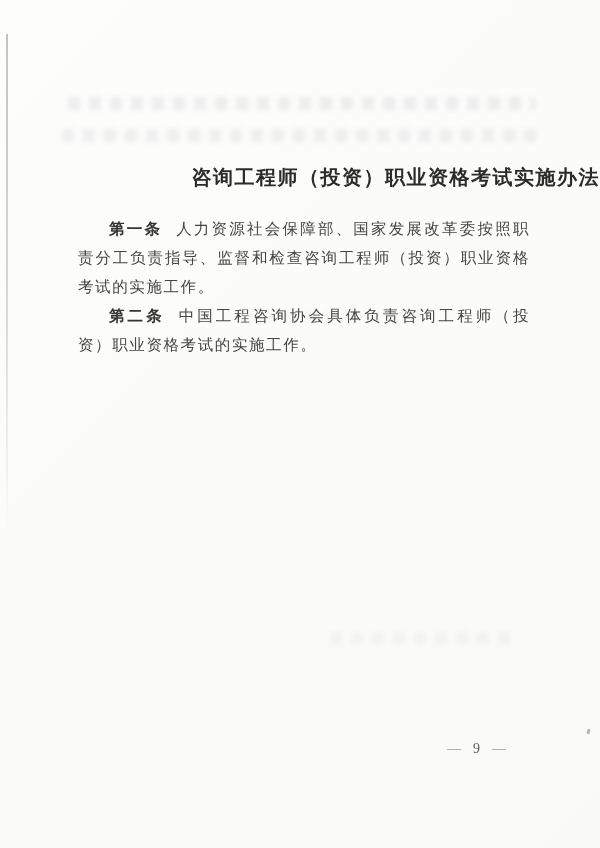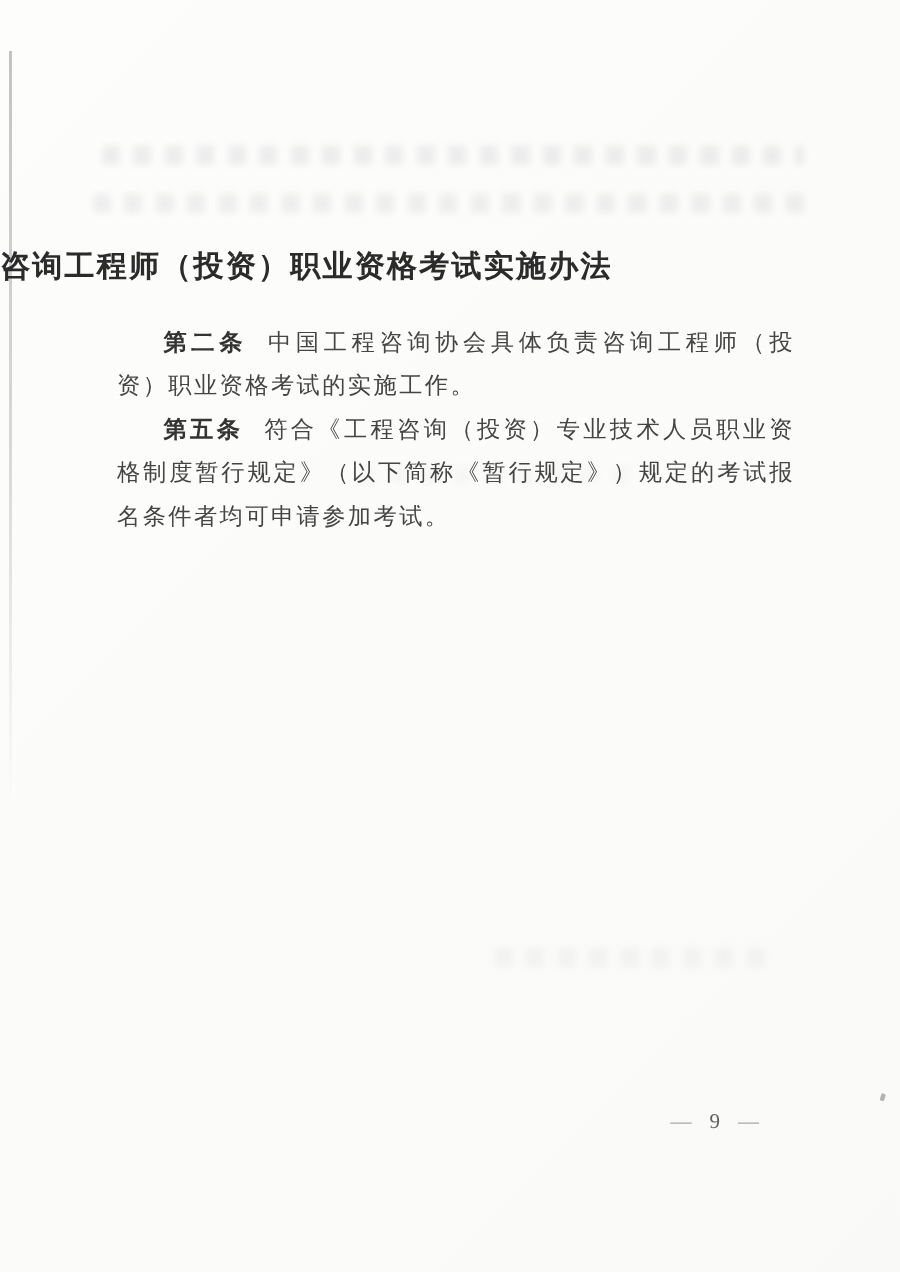--- a/index.html
+++ b/index.html
@@ -44,21 +44,21 @@
   .ghost-1 { left: 68px; top: 97px;  width: 468px; opacity: 0.55; }
   .ghost-2 { left: 62px; top: 129px; width: 476px; opacity: 0.50; }
   .ghost-3 { left: 330px; top: 632px; width: 180px; opacity: 0.28; }
   .ghost-4 { left: 240px; top: 310px; width: 190px; opacity: 0.16; }
 
   .doc-title {
     position: absolute;
     top: 151px;
     left: 0;
     right: 0;
-    text-align: left;
+    text-align: right;
     font-size: 20px;
     font-weight: bold;
     color: #2b2b2b;
     letter-spacing: 1.5px;
     white-space: nowrap;
   }
   .body-text {
     position: absolute;
     top: 214px;
     left: 78px;
@@ -113,31 +113,31 @@
 
   <div class="ghost-row ghost-1"></div>
   <div class="ghost-row ghost-2"></div>
   <div class="ghost-row ghost-3"></div>
   <div class="ghost-row ghost-4"></div>
 
   <h1 class="doc-title">咨询工程师（投资）职业资格考试实施办法</h1>
 
   <div class="body-text">
 
+    <p>
+      <span class="article-label">第一条</span><span>人力资源社会保障部、国家发展改革委按照职责分工负责指导、监督和检查咨询工程师（投资）职业资格考试的实施工作。</span>
+    </p>
 
     <p>
       <span class="article-label">第二条</span><span>中国工程咨询协会具体负责咨询工程师（投资）职业资格考试的实施工作。</span>
     </p>
 
 
 
 
-    <p>
-      <span class="article-label">第五条</span><span>符合《工程咨询（投资）专业技术人员职业资格制度暂行规定》（以下简称《暂行规定》）规定的考试报名条件者均可申请参加考试。</span>
-    </p>
 
   </div>
 
   <div class="page-number">
     <span class="dash">—</span>
     <span>9</span>
     <span class="dash">—</span>
   </div>
 
   <div class="speck"></div>

